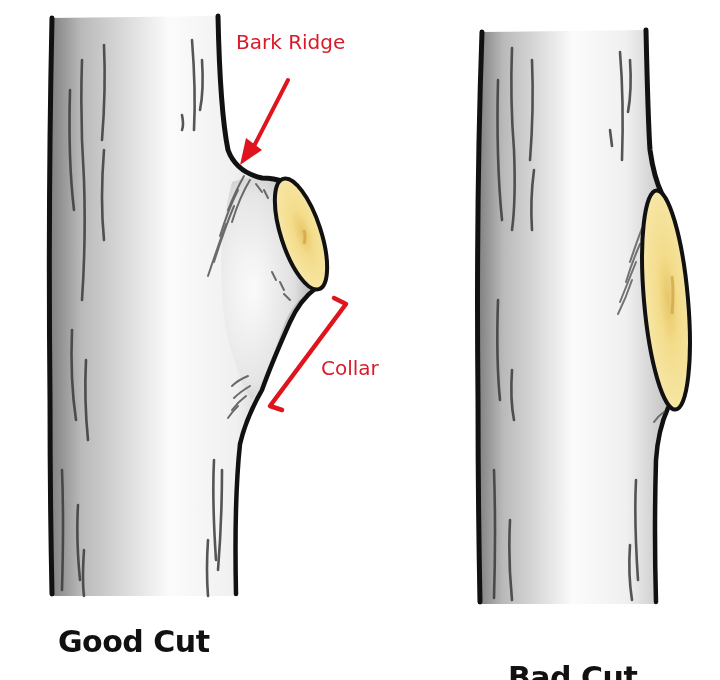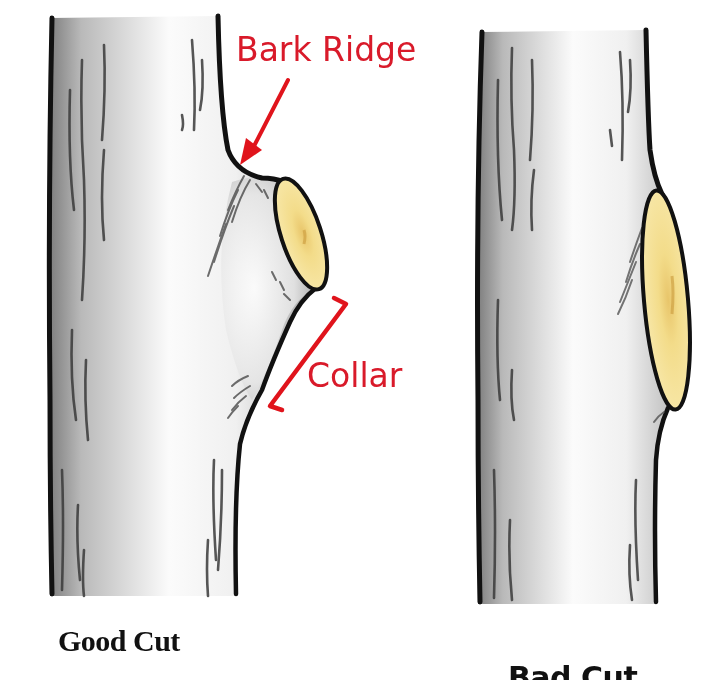--- a/index.html
+++ b/index.html
@@ -3,21 +3,21 @@
   <meta charset="utf-8">
   <style>
     html, body { margin: 0; padding: 0; background: #ffffff; }
     body { width: 720px; height: 680px; position: relative; overflow: hidden; }
     .canvas { position: absolute; left: 0; top: 0; width: 720px; height: 680px; }
     .label {
       position: absolute;
       font-family: "DejaVu Sans", "Liberation Sans", sans-serif;
       white-space: nowrap;
     }
-    .anno { color: #d91a2a; font-size: 33px; font-weight: normal; letter-spacing: 0px; text-align: right; }
+    .anno { color: #d91a2a; font-size: 20px; font-weight: normal; letter-spacing: 0px; text-align: right; }
     .caption { color: #111111; font-size: 30px; font-weight: bold; letter-spacing: -0.5px; }
   </style>
 </head>
 <body>
 
 <svg class="canvas" viewBox="0 0 720 680" xmlns="http://www.w3.org/2000/svg">
   <defs>
     <linearGradient id="barkGrad" x1="0" y1="0" x2="1" y2="0">
       <stop offset="0" stop-color="#7d7d7d"></stop>
       <stop offset="0.12" stop-color="#b9b9b9"></stop>
@@ -132,16 +132,16 @@
       <path d="M632 280 Q626 298 618 314"></path>
       <path d="M664 412 Q658 416 654 422"></path>
     </g>
 
     <ellipse cx="666" cy="300" rx="22" ry="110" transform="rotate(-5 666 300)" fill="url(#woodGrad)" stroke="#111" stroke-width="4"></ellipse>
     <path d="M672 276 Q674 292 672 314" stroke="#c99a3a" stroke-width="3" fill="none" opacity="0.6"></path>
   </g>
 </svg>
 
 <div class="label anno" style="left:236px; top:30px;">Bark Ridge</div>
-<div class="label anno" style="left:307px; top:356px;">Collar</div>
+<div class="label anno" style="left:321px; top:356px;">Collar</div>
 
-<div class="label caption" style="left:58px; top:624px;font-family:Liberation Serif, serif;">Good Cut</div>
+<div class="label caption" style="left:58px; top:624px;">Good Cut</div>
 <div class="label caption" style="left:508px; top:660px;">Bad Cut</div>
 
 </body></html>

